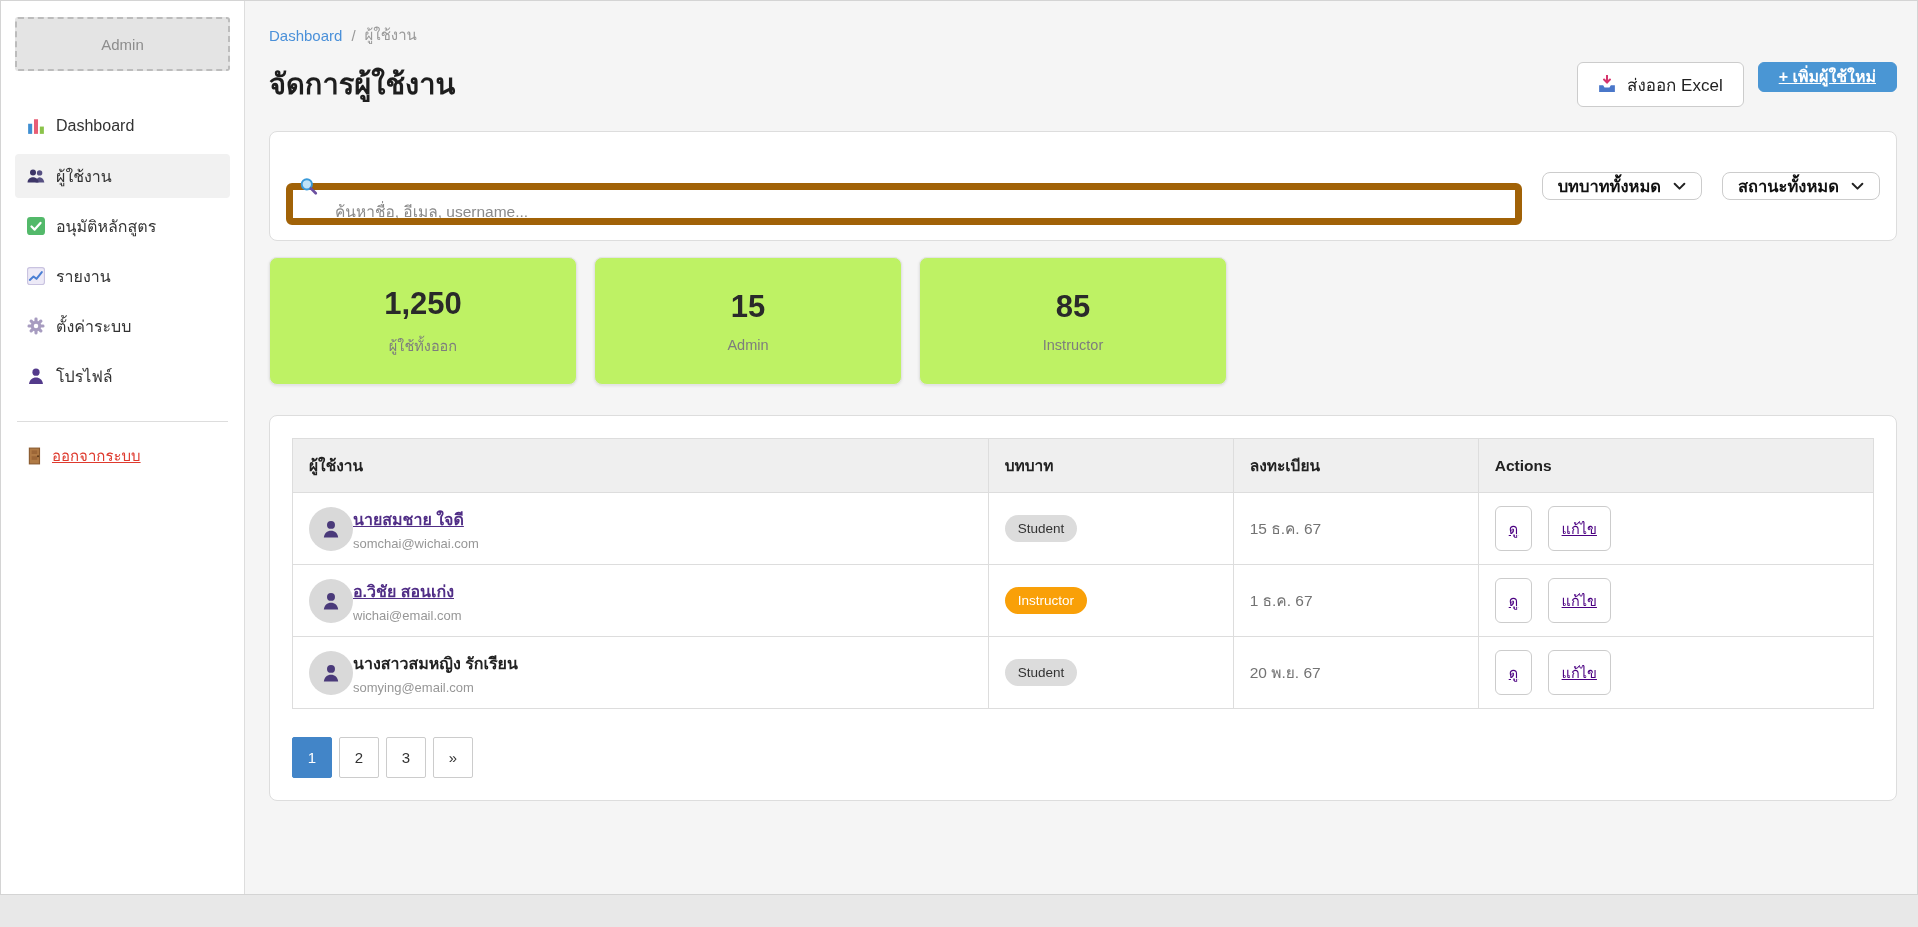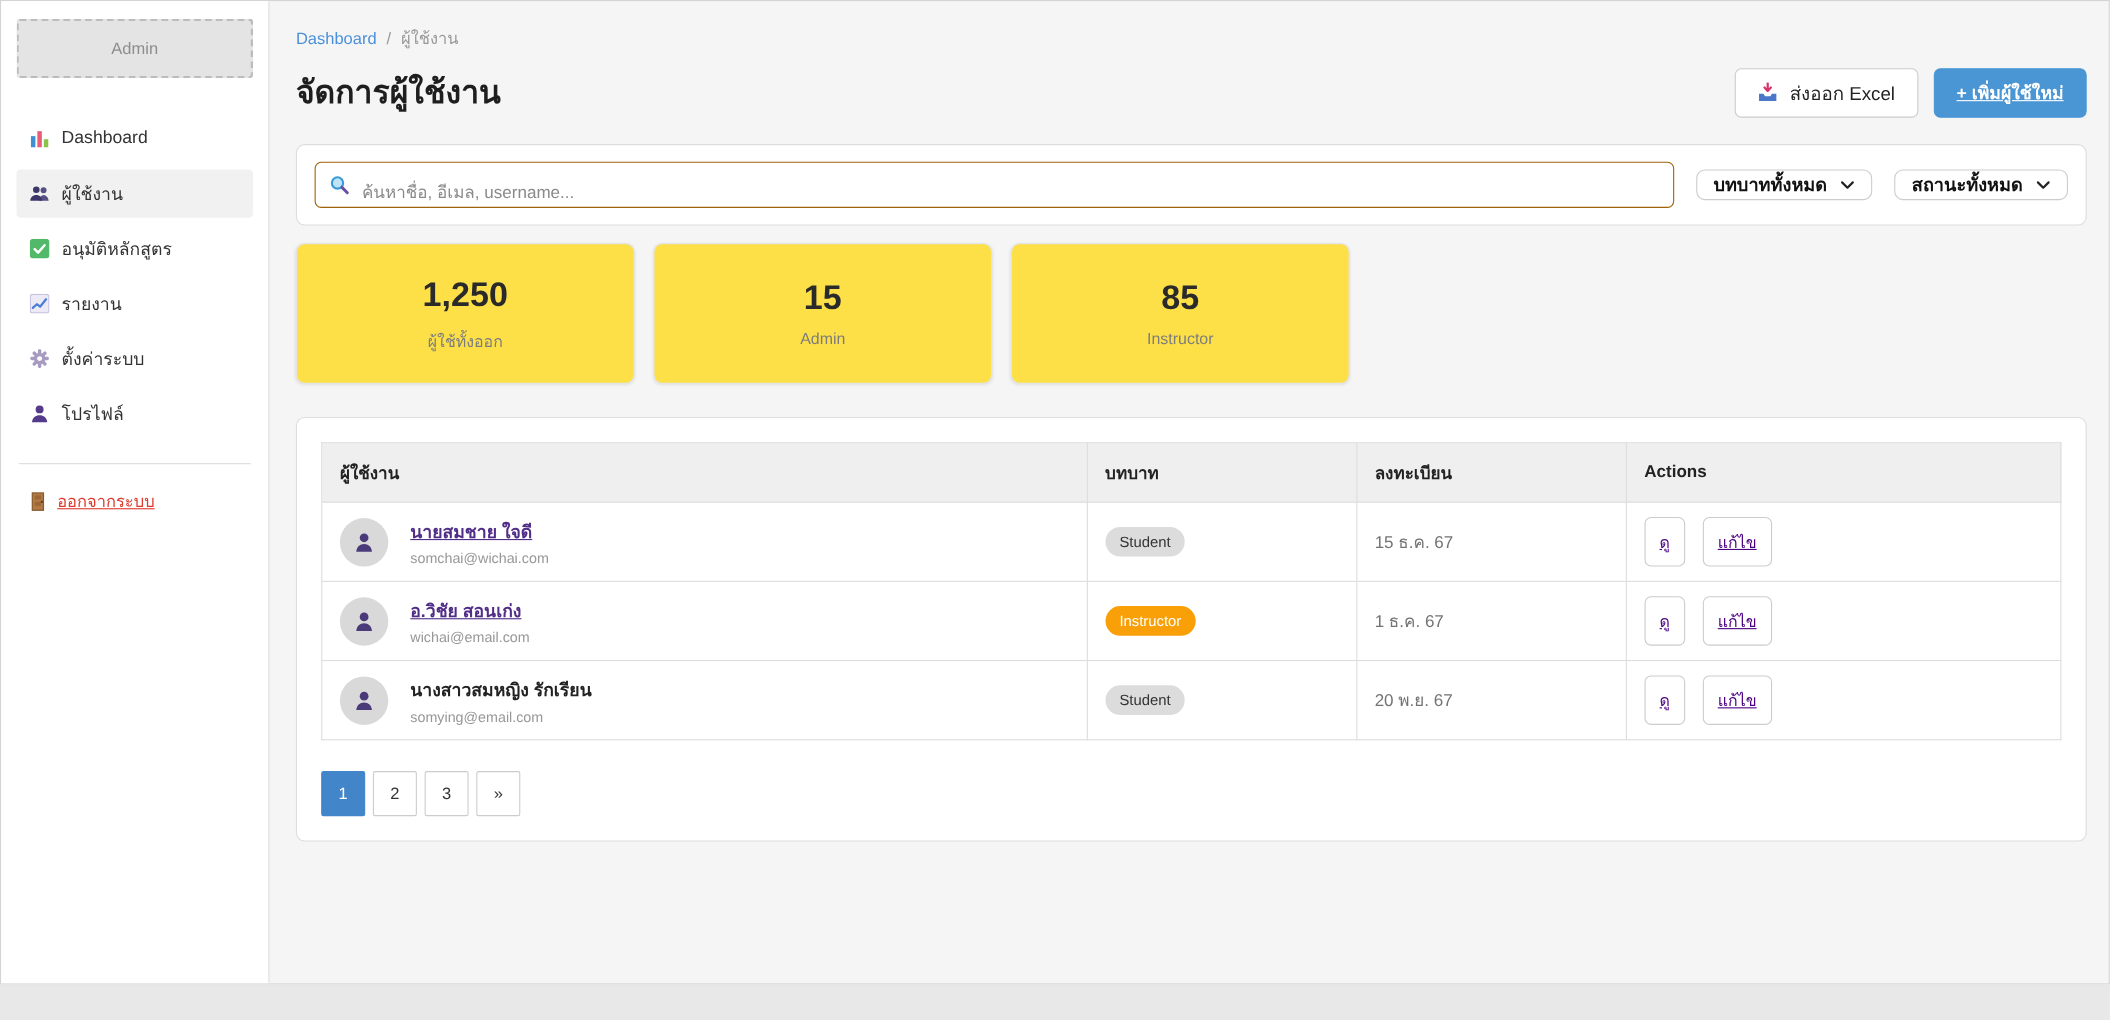--- a/index.html
+++ b/index.html
@@ -79,58 +79,59 @@
   .page-title { font-size: 29px; font-weight: bold; color: #1e1e1e; margin: 0; }
   .header-actions { display: flex; gap: 14px; }
   .btn-export {
     height: 45px; padding: 0 20px;
     background: #fff; border: 1px solid #ccc; border-radius: 6px;
     font-size: 17px; color: #222;
     display: inline-flex; align-items: center; gap: 11px; cursor: pointer;
     font-family: inherit;
   }
   .btn-add {
-    height: 45px; padding: 0 20px;
+    height: 30px; padding: 0 20px;
     background: #4a96d4; border: 1px solid #4a96d4; border-radius: 6px;
     font-size: 16px; color: #fff; font-weight: bold; text-decoration: underline;
     display: inline-flex; align-items: center; cursor: pointer;
     font-family: inherit;
   }
 
   
   .toolbar-card {
     margin-top: 24px;
     background: #fff; border: 1px solid #ddd; border-radius: 8px;
     padding: 15px 16px;
     display: flex; gap: 20px; align-items: center;
   }
   .search-wrap { flex: 1; position: relative; }
   .search-input {
     width: 100%; height: 42px;
-    border: 1px solid #a16207; border-radius: 6px;
+    border: 7px solid #a16207; border-radius: 6px;
     padding: 16px 12px 0 42px;
     font-size: 15.5px; color: #333;
     font-family: inherit;
     outline: none;
+    margin-top: 36px;
   }
   .search-input::placeholder { color: #8a8a8a; }
   .search-icon { position: absolute; left: 13px; top: 50%; transform: translateY(-50%); width: 19px; height: 19px; }
   .filter-btn {
     height: 28px; min-width: 158px; padding: 0 15px;
     background: #fff; border: 1px solid #ccc; border-radius: 8px;
     font-size: 16.5px; font-weight: bold; color: #111;
     display: inline-flex; align-items: center; justify-content: space-between; gap: 12px;
     cursor: pointer; font-family: inherit; white-space: nowrap;
   }
 
   
   .stats-row { display: flex; gap: 17px; margin-top: 16px; }
   .stat-card {
     width: 308px; height: 128px;
-    background: #fde047; border: 1px solid #e4e4e4; border-radius: 8px;
+    background: #bef264; border: 1px solid #e4e4e4; border-radius: 8px;
     box-shadow: 0 1px 3px rgba(0,0,0,0.09);
     display: flex; flex-direction: column; align-items: center; justify-content: center; gap: 12px;
   }
   .stat-value { font-size: 31px; font-weight: bold; color: #2a2a2a; }
   .stat-label { font-size: 14.5px; color: #7d7d7d; }
 
   
   .table-card {
     margin-top: 30px;
     background: #fff; border: 1px solid #ddd; border-radius: 8px;
@@ -138,21 +139,21 @@
   }
   table.users-table { width: 100%; border-collapse: collapse; }
   .users-table th, .users-table td { border: 1px solid #ddd; }
   .users-table th {
     background: #efefef; text-align: left;
     font-size: 15.5px; color: #222; padding: 14px 16px; font-weight: bold;
   }
   .users-table td { padding: 13px 16px; }
   .col-user { width: 44%; } .col-role { width: 15.5%; } .col-reg { width: 15.5%; } .col-actions { width: 25%; }
 
-  .user-cell { display: flex; align-items: center; gap: 20px; }
+  .user-cell { display: flex; align-items: center; gap: 0; }
   .avatar {
     width: 44px; height: 44px; border-radius: 50%;
     background: #d9d9d9; flex-shrink: 0;
     display: flex; align-items: center; justify-content: center;
   }
   .user-name { font-size: 16px; font-weight: bold; color: #222; }
   .user-name.link { color: #502d86; text-decoration: underline; cursor: pointer; }
   .user-email { font-size: 13px; color: #979797; margin-top: 4px; }
 
   .badge { display: inline-block; padding: 6px 13px; border-radius: 14px; font-size: 13.5px; }

